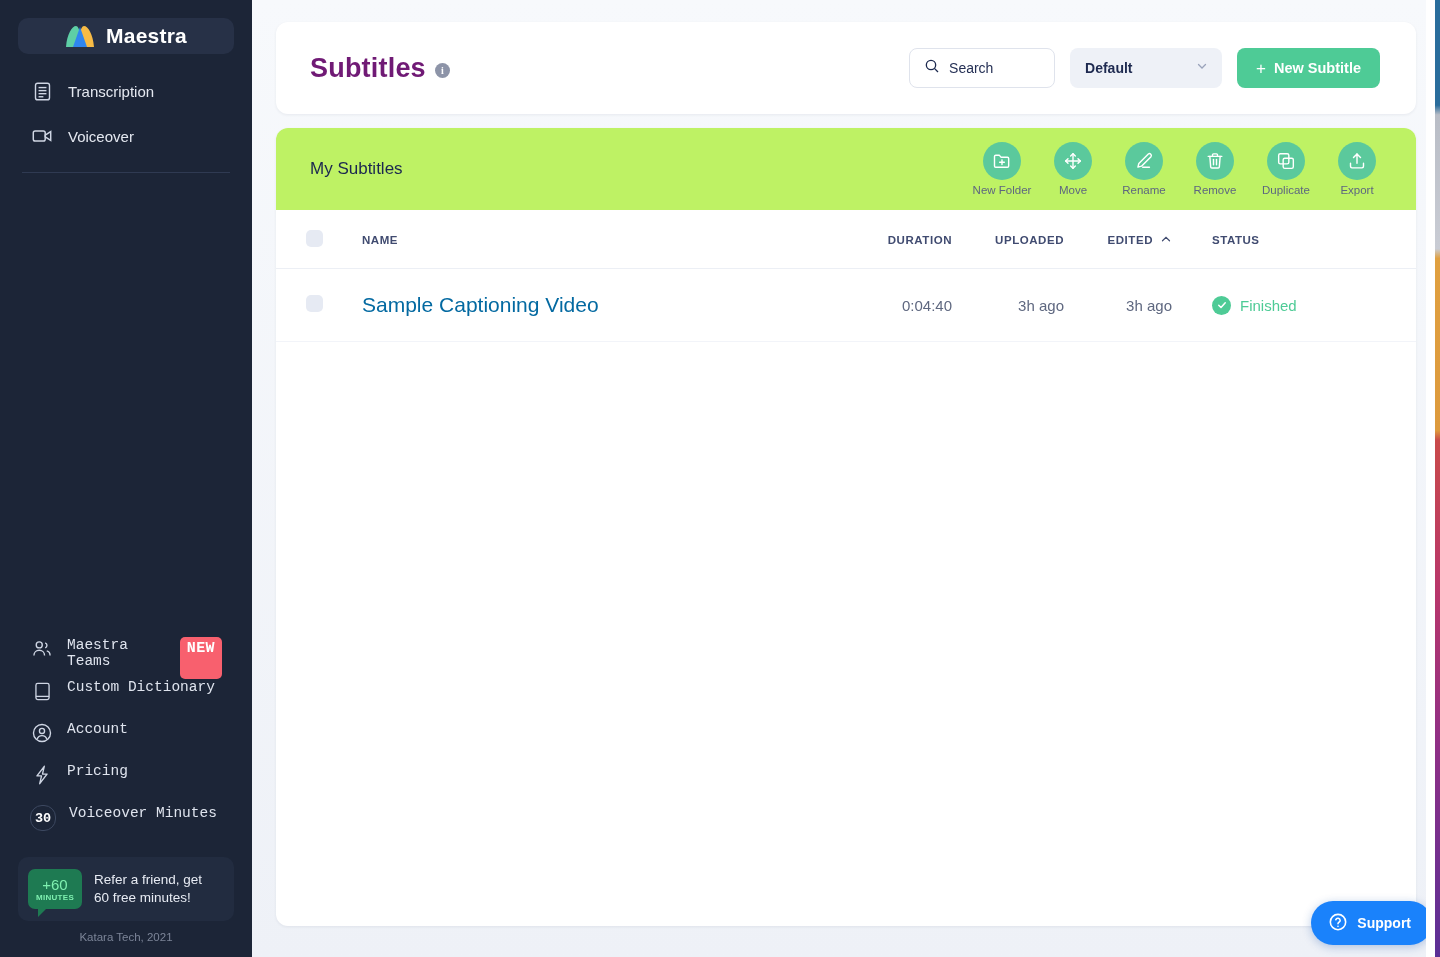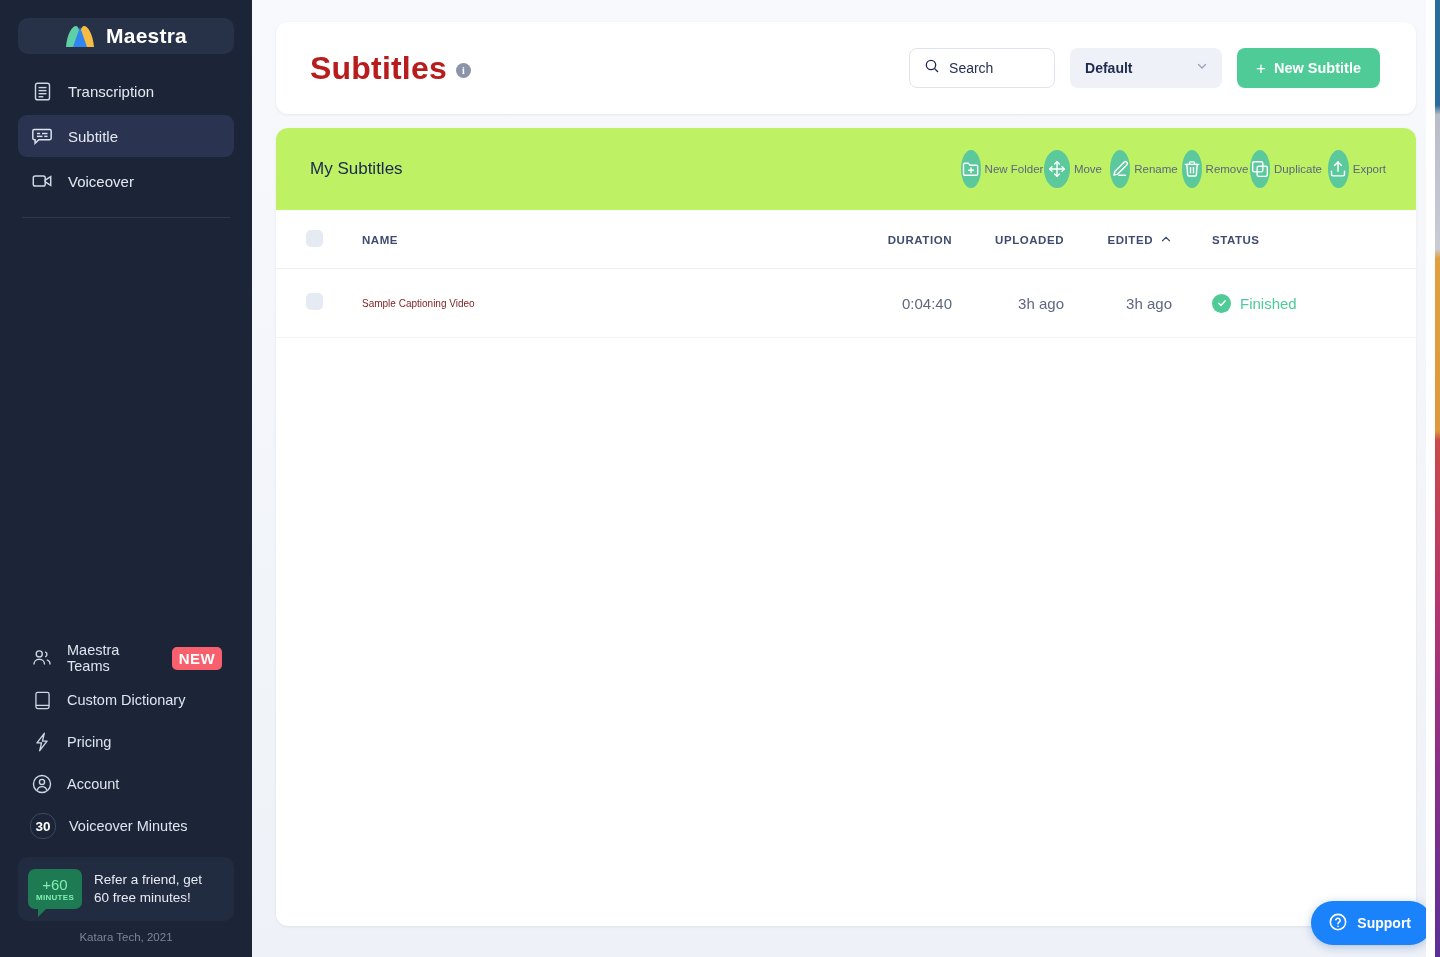--- a/index.html
+++ b/index.html
@@ -47,24 +47,24 @@
   .nav-item .ico { width: 24px; height: 24px; flex:0 0 24px; display:flex; align-items:center; justify-content:center; }
   .nav-item .ico svg { display:block; }
   .divider {
     height: 1px; background: #2f3a52; margin: 12px 4px 0 4px;
   }
 
   .spacer { flex: 1 1 auto; }
 
   .bottom-nav { padding-bottom: 4px; }
   .bnav-item {
-    display: flex; align-items: center; gap: 13px;
+    display: flex; gap: 13px;
     height: 42px; padding: 0 12px;
     color: #dfe4ee; font-size: 14.5px;
-    cursor: pointer; border-radius: 9px;
+    cursor: pointer; border-radius: 9px; font-family: Liberation Mono, monospace;
   }
   .bnav-item .ico { width: 24px; height:24px; flex:0 0 24px; display:flex; align-items:center; justify-content:center;}
   .badge-new {
     background: #f8606e; color: #fff;
     font-size: 15px; font-weight: 700; letter-spacing: .4px;
     padding: 3px 7px; border-radius: 5px; margin-left: 6px;
   }
   .min-chip {
     width: 26px; height: 26px; border: 1px solid #3c4860; border-radius: 12px;
     display:flex; align-items:center; justify-content:center;
@@ -111,21 +111,21 @@
     border-radius: 12px;
     box-shadow: 0 1px 3px rgba(30,40,70,.07);
   }
   .header-card {
     height: 92px;
     display:flex; align-items:center; justify-content:space-between;
     padding: 0 36px 0 34px;
   }
   .page-title-wrap { display:flex; align-items:center; gap: 9px; }
   .page-title {
-    font-size: 32px; font-weight: 700; color: #b91c1c; letter-spacing:.2px;text-align:right;
+    font-size: 27px; font-weight: 700; color: #701a75; letter-spacing:.2px;text-align:right;
   }
   .info-icon {
     width: 15px; height: 15px; border-radius: 50%;
     background: #8d94a8; color:#fff;
     font-size: 10px; font-weight: 700;
     display:flex; align-items:center; justify-content:center;
     font-family: "Liberation Serif", serif;
     cursor: pointer; margin-top: 5px;
   }
   .header-actions { display:flex; align-items:center; gap: 15px; }
@@ -169,22 +169,22 @@
   }
   .toolbar {
     background: #bef264;
     height: 82px;
     display:flex; align-items:center; justify-content:space-between;
     padding: 0 30px 0 34px;
   }
   .toolbar-title { font-size: 17px; color:#1b2750; }
   .tools { display:flex; align-items:flex-start; gap: 13px; }
   .tool {
-    display:flex; flex-direction:row; align-items:center; gap:4px;
-    cursor:pointer; width: 58px; justify-content: center;
+    display:flex; flex-direction:column; align-items:center; gap:4px;
+    cursor:pointer; width: 58px;
   }
   .tool-circle {
     width: 38px; height: 38px; border-radius:50%;
     background:#5bc99c;
     display:flex; align-items:center; justify-content:center;
   }
   .tool-label { font-size: 11.5px; color:#5d6680; white-space:nowrap; }
 
   table { width:100%; border-collapse: collapse; }
   thead th {
@@ -201,21 +201,21 @@
   .col-edt   { width: 108px; text-align:right !important; padding-right: 14px !important;}
   .col-sts   { width: 230px; padding-left: 26px !important;}
   .sort-wrap { display:inline-flex; align-items:center; gap:7px; cursor:pointer;}
   tbody td {
     font-size: 15px; color:#5f6880;
     padding: 24px 0 24px 0;
     border-bottom: 1px solid #f2f4f9;
     text-align:left;
   }
   tbody td.col-dur, tbody td.col-upl, tbody td.col-edt { text-align:right; }
-  td.cell-name { color:#7f1d1d; font-size: 10px; cursor:pointer; }
+  td.cell-name { color:#0369a1; font-size: 21px; cursor:pointer; }
   .chk {
     width: 17px; height: 17px; border-radius: 5px; background:#e6eaf3;
     display:inline-block; cursor:pointer;
   }
   .status-cell { display:flex; align-items:center; gap:9px; }
   .status-dot {
     width: 19px; height:19px; border-radius:50%; background:#4ecb96;
     display:flex; align-items:center; justify-content:center;
   }
   .status-text { color:#4ecb96; font-size: 15px; }
@@ -266,32 +266,20 @@
         <rect x="4" y="2.5" width="16" height="19" rx="2.5"></rect>
         <line x1="7.5" y1="7.5" x2="16.5" y2="7.5"></line>
         <line x1="7.5" y1="11" x2="16.5" y2="11"></line>
         <line x1="7.5" y1="14.5" x2="16.5" y2="14.5"></line>
         <line x1="7.5" y1="18" x2="13" y2="18"></line>
       </svg>
     </span>
     <span>Transcription</span>
   </div>
 
-  <div class="nav-item active">
-    <span class="ico">
-      <svg width="22" height="22" viewBox="0 0 24 24" fill="none" stroke="#dbe2ee" stroke-width="1.6">
-        <path d="M3.5 5 h17 a1.5 1.5 0 0 1 1.5 1.5 v8 a1.5 1.5 0 0 1 -1.5 1.5 h-12 l-4 4 v-4 h-1 a1.5 1.5 0 0 1 -1.5 -1.5 v-8 a1.5 1.5 0 0 1 1.5 -1.5 z"></path>
-        <line x1="6.5" y1="9.3" x2="10" y2="9.3"></line>
-        <line x1="12" y1="9.3" x2="18" y2="9.3"></line>
-        <line x1="6.5" y1="12.4" x2="12.5" y2="12.4"></line>
-        <line x1="14.5" y1="12.4" x2="18" y2="12.4"></line>
-      </svg>
-    </span>
-    <span>Subtitle</span>
-  </div>
 
   <div class="nav-item">
     <span class="ico">
       <svg width="22" height="22" viewBox="0 0 24 24" fill="none" stroke="#cfd6e4" stroke-width="1.6">
         <rect x="2.5" y="6.5" width="13" height="11" rx="2"></rect>
         <path d="M15.5 11 L21.5 7.2 v9.6 L15.5 13 z"></path>
       </svg>
     </span>
     <span>Voiceover</span>
   </div>
@@ -320,36 +308,36 @@
         <svg width="21" height="21" viewBox="0 0 24 24" fill="none" stroke="#cfd6e4" stroke-width="1.5">
           <rect x="4.5" y="2.8" width="15" height="18.4" rx="2"></rect>
           <line x1="4.5" y1="17.6" x2="19.5" y2="17.6"></line>
         </svg>
       </span>
       <span>Custom Dictionary</span>
     </div>
 
     <div class="bnav-item">
       <span class="ico">
-        <svg width="22" height="22" viewBox="0 0 24 24" fill="none" stroke="#cfd6e4" stroke-width="1.5" stroke-linejoin="round">
-          <path d="M14.5 2.5 L6.5 13 h5 L9.5 21.5 L17.5 11 h-5 z"></path>
-        </svg>
-      </span>
-      <span>Pricing</span>
-    </div>
-
-    <div class="bnav-item">
-      <span class="ico">
         <svg width="22" height="22" viewBox="0 0 24 24" fill="none" stroke="#cfd6e4" stroke-width="1.5">
           <circle cx="12" cy="12" r="9.3"></circle>
           <circle cx="12" cy="9.8" r="2.8"></circle>
           <path d="M6.8 18.6 c.7-2.4 2.7-3.8 5.2-3.8 c2.5 0 4.5 1.4 5.2 3.8"></path>
         </svg>
       </span>
       <span>Account</span>
+    </div>
+
+    <div class="bnav-item">
+      <span class="ico">
+        <svg width="22" height="22" viewBox="0 0 24 24" fill="none" stroke="#cfd6e4" stroke-width="1.5" stroke-linejoin="round">
+          <path d="M14.5 2.5 L6.5 13 h5 L9.5 21.5 L17.5 11 h-5 z"></path>
+        </svg>
+      </span>
+      <span>Pricing</span>
     </div>
 
     <div class="bnav-item">
       <span class="min-chip">30</span>
       <span>Voiceover Minutes</span>
     </div>
 
     <div class="refer-card">
       <span class="refer-badge">
         <span class="rb-1">+60</span>

